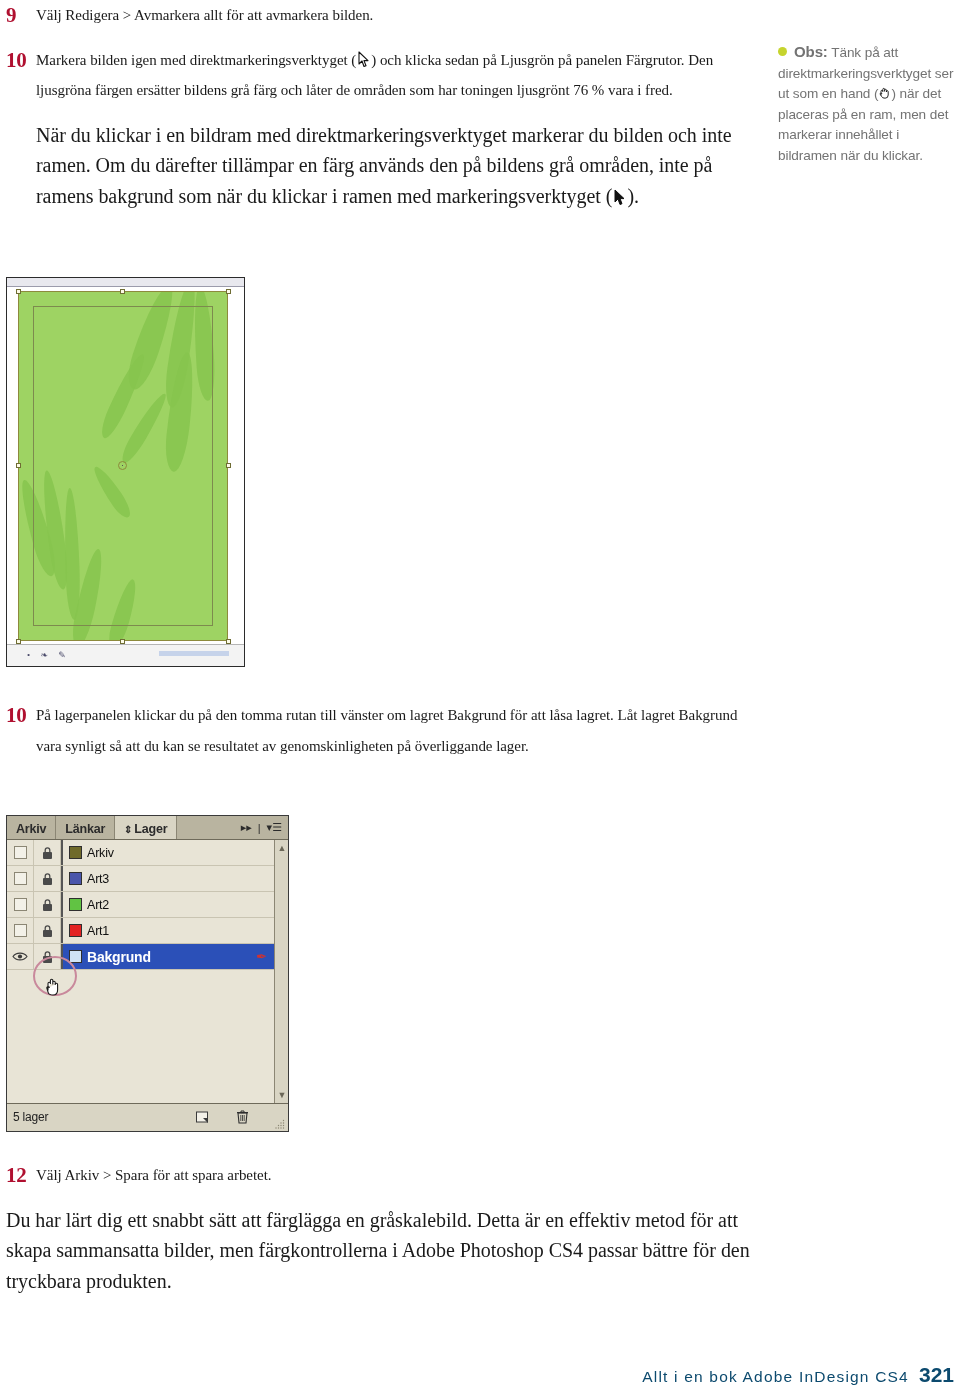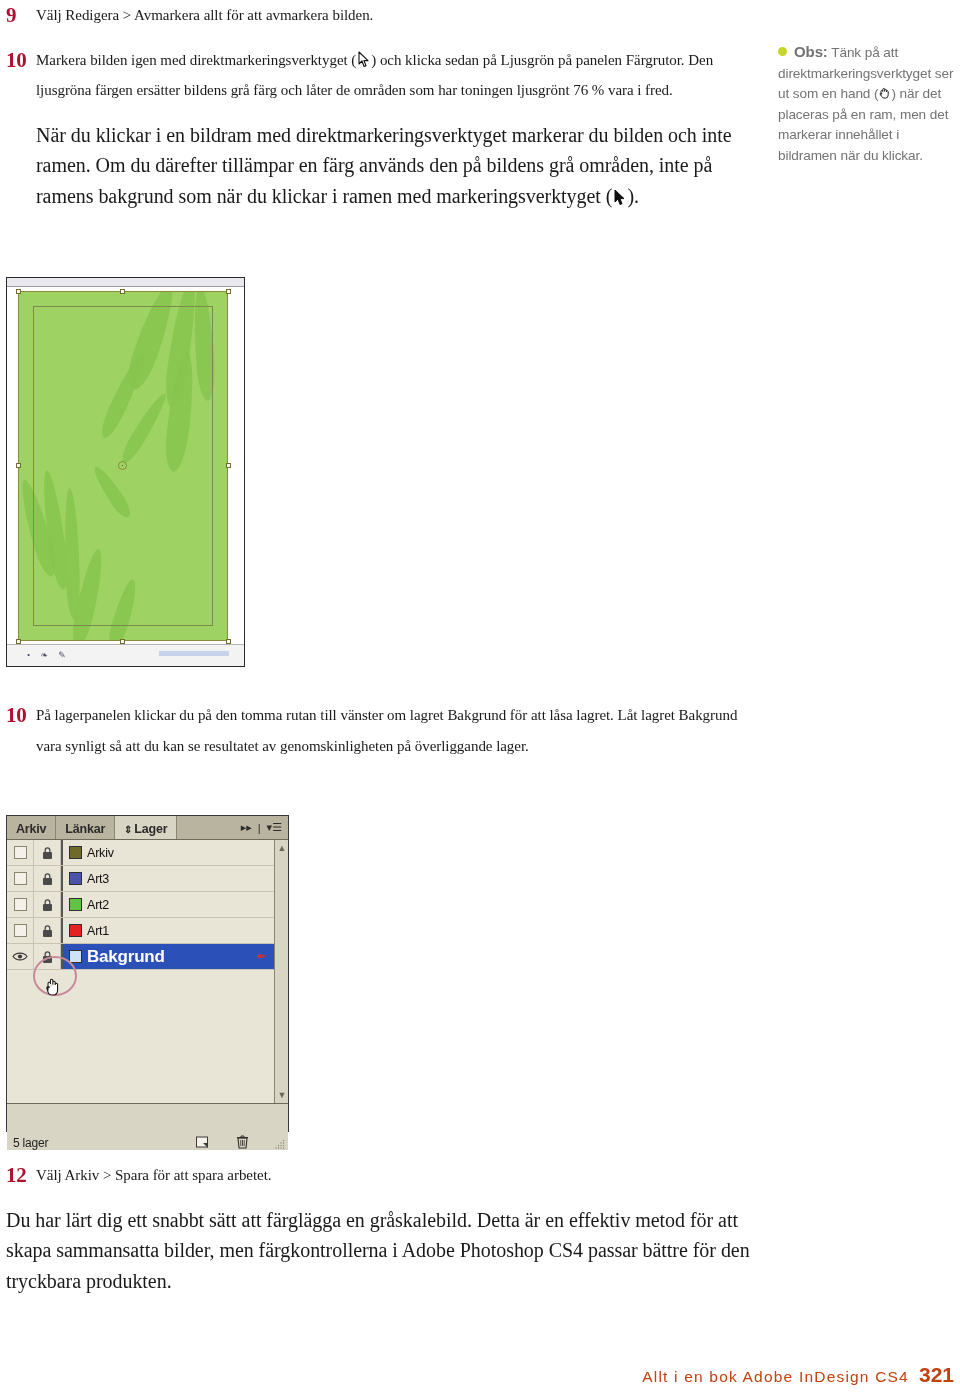--- a/index.html
+++ b/index.html
@@ -244,32 +244,31 @@
     padding-left: 6px; gap: 5px;
     border-left: 2px solid #555; height: 100%;
   }
   .lp-swatch {
     width: 13px; height: 13px;
     border: 1px solid #2f2f2f;
   }
   .lp-name {
     font-size: 12.5px; color: #111; letter-spacing: -0.2px;
   }
-  .lp-row.selected .lp-name { color: #ffffff; font-weight: bold; font-size: 17px; }
+  .lp-row.selected .lp-name { color: #ffffff; font-weight: bold; font-size: 14px; }
   .lp-pen {
     margin-left: auto; margin-right: 7px;
     font-size: 13px; color: #c33;
   }
   .lp-footer {
     height: 26px; background: #d9d5c4;
-    display: flex; align-items: flex-end;
+    display: flex; align-items: center;
     padding: 0 6px;
     font-size: 12px; color: #222;
     position: relative;
-    margin-top: 20px;
   }
   .lp-footer .count { letter-spacing: -0.2px; }
   .lp-footer .fbtn {
     position: absolute; display: flex; align-items: center; justify-content: center;
   }
   .lp-footer .new-layer { left: 188px; }
   .lp-footer .trash { left: 228px; }
   .lp-footer .resize {
     position: absolute; right: 3px; bottom: 2px;
     width: 10px; height: 10px;
@@ -288,21 +287,21 @@
     width: 20px; height: 24px; z-index: 6;
   }
 
   
   .footer {
     position: absolute;
     right: 6px;
     bottom: 12px;
     font-family: "Liberation Sans", sans-serif;
     font-size: 15.5px;
-    color: #c2410c;
+    color: #0c4a6e;
     letter-spacing: 1.2px;
     display: flex;
     align-items: baseline;
     gap: 10px;
   }
   .footer .pageno {
     font-weight: bold;
     font-size: 21px;
     letter-spacing: 0;
   }

